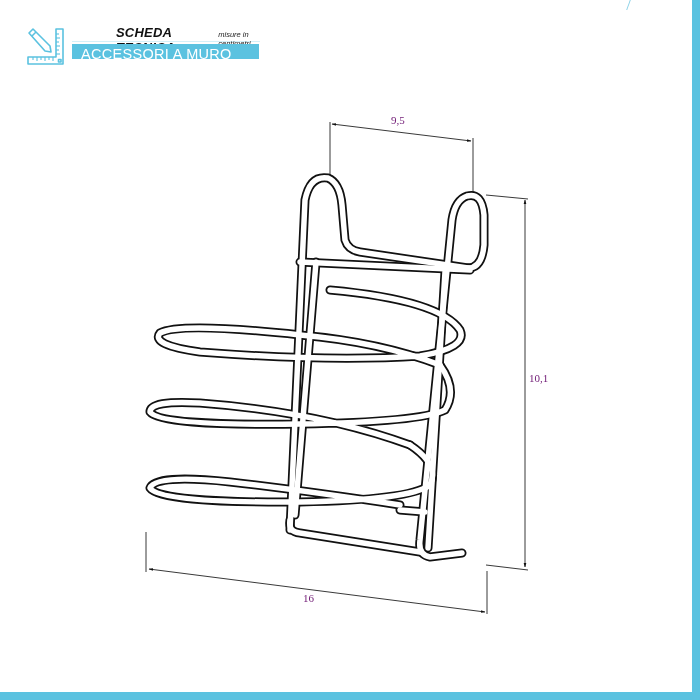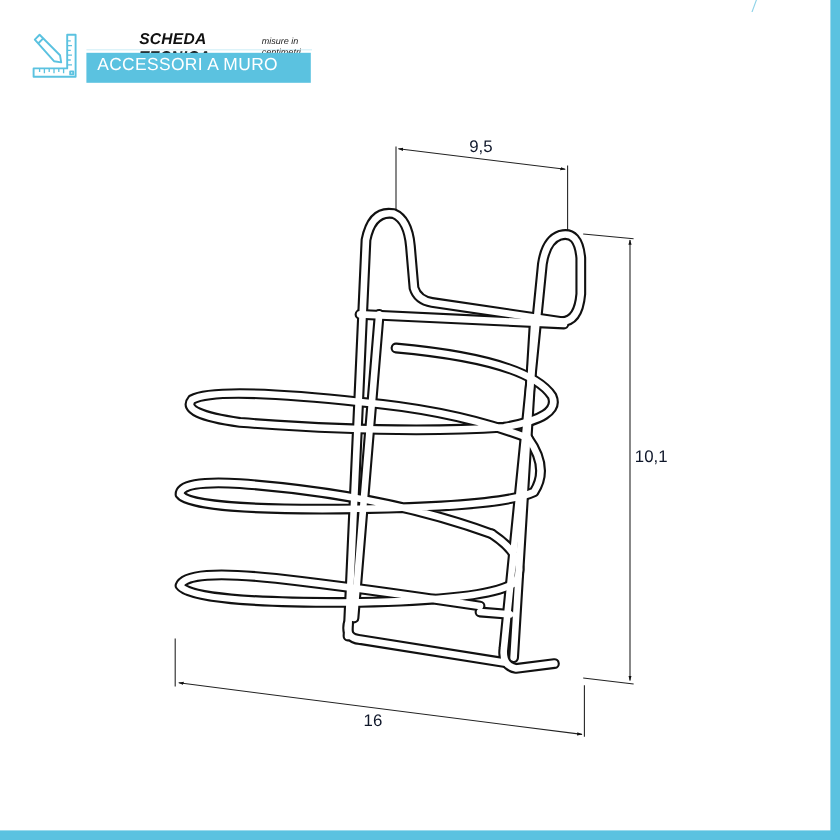--- a/index.html
+++ b/index.html
@@ -30,30 +30,30 @@
     }
     .title-main {
       font-size: 13px; font-style: italic; font-weight: bold; color: #111;
       letter-spacing: 0.2px;
       margin-left: 44px;
     }
     .title-sub {
       font-size: 7.5px; font-style: italic; color: #222; padding-left: 22px;
     }
     .banner {
-      position: absolute; left: 72px; top: 44px; width: 187px; height: 25px;
+      position: absolute; left: 72px; top: 44px; width: 187px; height: 15px;
       background: #5bc2e0; color: #ffffff;
       font-size: 14.5px; line-height: 21px; padding-left: 9px; box-sizing: border-box;
       letter-spacing: 0.3px;
     }
     .drawing {
       position: absolute; left: 0; top: 0; width: 700px; height: 700px;
     }
     .dim-label {
-      position: absolute; font-size: 14px; color: #0f172a;
+      position: absolute; font-size: 11px; color: #701a75; font-family: Liberation Serif, serif;
     }
   </style>
 </head>
 <body>
 
 <div class="frame-right"></div>
 <div class="frame-bottom"></div>
 <div class="corner-mark"></div>
 
 <svg class="header-icon" viewBox="0 0 40 40">

